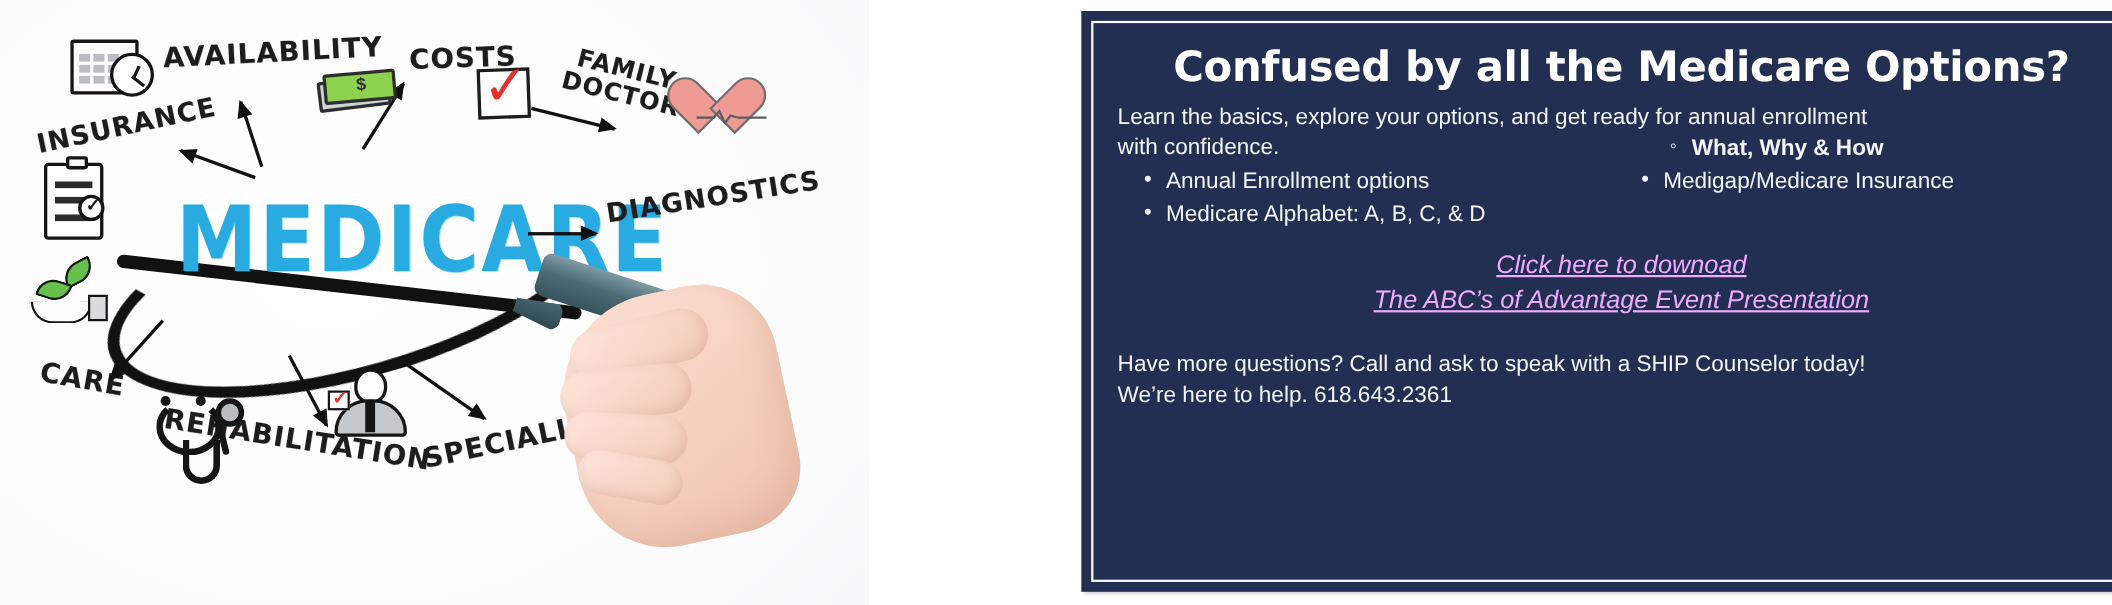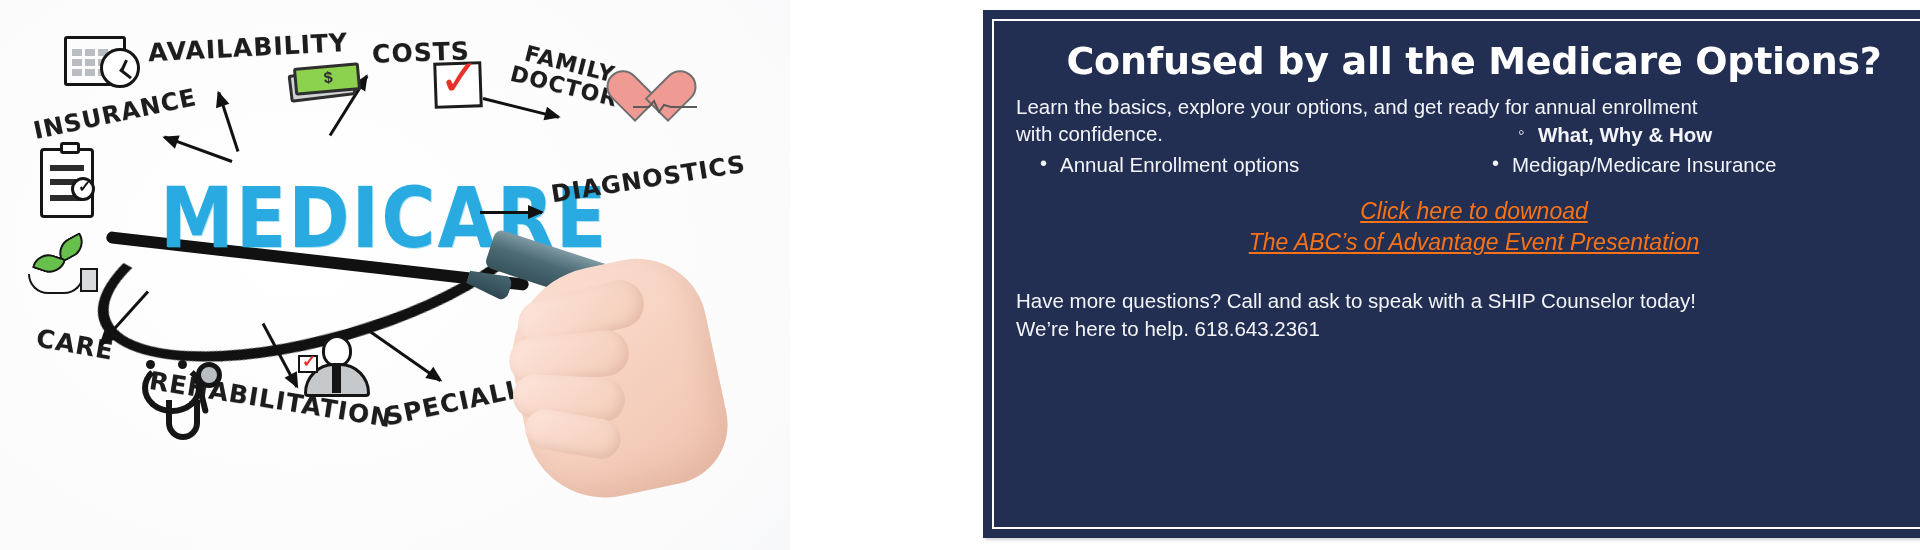--- a/index.html
+++ b/index.html
@@ -239,21 +239,21 @@
     font-size: 20px;
   }
   ul.sublist { list-style: none; margin: 0; padding-left: 26px; font-weight: bold; }
   ul.sublist li::before { content: "◦"; font-size: 18px; }
   #link-block {
     text-align: center;
     margin-top: 18px;
   }
   #link-block a, #link-block .linkline {
     display: block;
-    color: #f97316;
+    color: #f0abfc;
     font-size: 23px;
     font-style: italic;
     font-weight: 400;
     text-decoration: underline;
     line-height: 1.2;
     margin: 0 auto 4px auto;
     width: fit-content;
     cursor: pointer;
   }
   #closing {
@@ -383,20 +383,21 @@
 
       <div id="banner-title">Confused by all the Medicare Options?</div>
 
       <div class="body-line">Learn the basics, explore your options, and get ready for annual enrollment</div>
       <div class="body-line">with confidence.</div>
 
       <div id="bullets-wrap">
         <div class="bullet-col left">
           <ul class="blist">
             <li>Annual Enrollment options</li>
+            <li>Medicare Alphabet: A, B, C, &amp; D</li>
           </ul>
         </div>
         <div class="bullet-col right">
           <ul class="blist">
             <ul class="blist sublist">
               <li>What, Why &amp; How</li>
             </ul>
             <li>Medigap/Medicare Insurance</li>
           </ul>
         </div>

